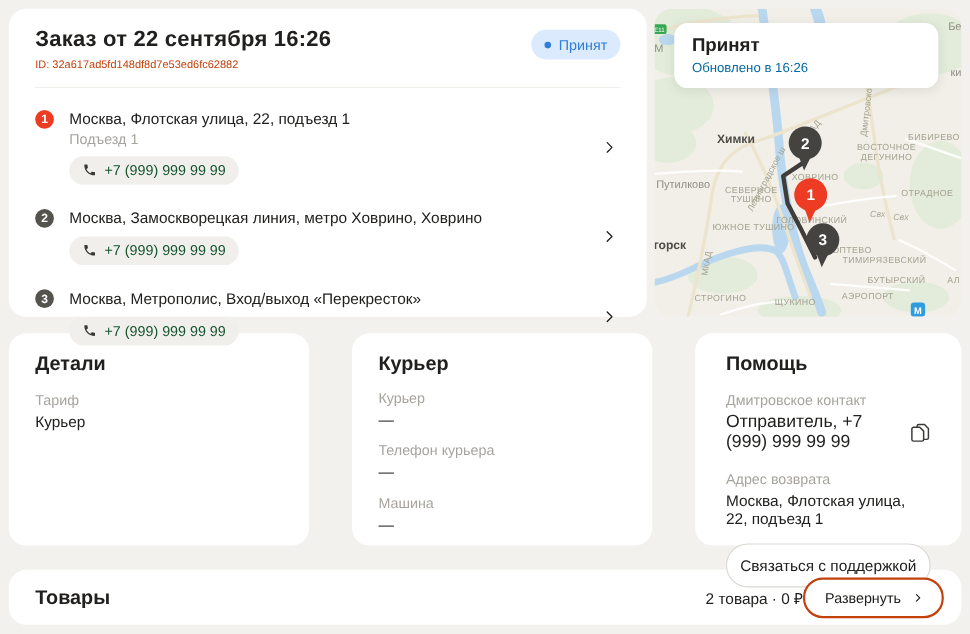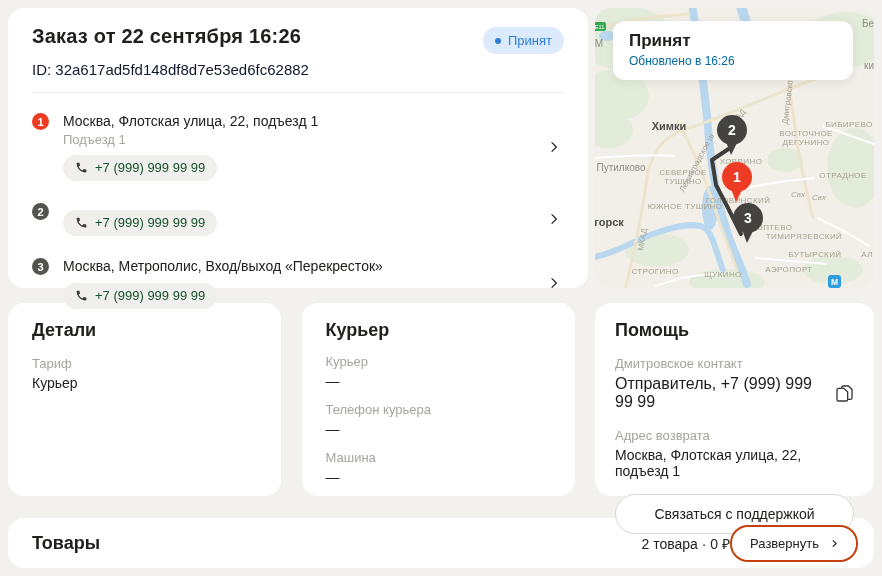--- a/index.html
+++ b/index.html
@@ -19,21 +19,21 @@
   
   .order-card { width: 580px; height: 280px; padding: 17px 24px 0; }
   .order-head { display: flex; justify-content: space-between; align-items: flex-start; }
   .order-title { font-size: 20px; font-weight: 700; letter-spacing: .2px; }
   .status-badge {
     display: inline-flex; align-items: center; gap: 7px;
     background: #dbeafc; color: #2f7ed8; font-size: 13px;
     border-radius: 14px; padding: 6px 12px; margin-top: 2px; white-space: nowrap;
   }
   .status-badge .dot { width: 6px; height: 6px; border-radius: 50%; background: #2f7ed8; }
-  .order-id { font-size: 15px; color: #0f172a; margin-top: 7px; }
+  .order-id { font-size: 10px; color: #c2410c; }
   .order-divider { border: none; border-top: 1px solid #f0efec; margin-top: 14px; }
 
   .point { display: flex; align-items: flex-start; margin-top: 19px; position: relative; cursor: pointer; }
   .point + .point { margin-top: 21px; }
   .point-num {
     width: 17px; height: 17px; border-radius: 50%; flex: none;
     color: #fff; font-size: 11px; font-weight: 700;
     display: flex; align-items: center; justify-content: center;
     margin: 0 14px 0 0; margin-top: 1px;
   }
@@ -63,21 +63,21 @@
   .map-status {
     position: absolute; left: 18px; top: 13px; width: 240px;
     background: #fff; border-radius: 12px; padding: 10px 16px 12px;
     box-shadow: 0 2px 10px rgba(60,55,45,.10); z-index: 3;
   }
   .map-status-title { font-size: 17px; font-weight: 700; }
   .map-status-sub { font-size: 12px; color: #0369a1; margin-top: 3px; }
 
   
   .details-card, .courier-card { width: 273px; height: 193px; padding: 17px 24px; }
-  .help-card { width: 279px; height: 193px; padding: 17px 20px; }
+  .help-card { width: 242px; height: 193px; padding: 17px 28px; }
   .card-title { font-size: 18px; font-weight: 700; }
   .field { margin-top: 15px; }
   .field-label { font-size: 13px; color: #a7a49f; }
   .field-value { font-size: 14px; margin-top: 4px; }
   .courier-card .field { margin-top: 13px; }
   .contact-line { display: flex; align-items: center; gap: 20px; margin-top: 4px; }
   .contact-value { font-size: 16px; }
   .copy-btn { display: flex; cursor: pointer; background: none; border: none; padding: 0; }
   .support-btn {
     width: 100%; margin-top: 15px; background: #fff;
@@ -132,20 +132,21 @@
         <span class="chev">
           <svg width="16" height="16" viewBox="0 0 24 24" fill="none">
               <path d="M9 5.5l6.5 6.5L9 18.5" stroke="#21201e" stroke-width="1.8" stroke-linecap="round" stroke-linejoin="round"></path>
             </svg>
         </span>
       </div>
 
       <div class="point">
         <span class="point-num" style="background: rgb(85, 83, 77);">2</span>
         <div class="point-body">
+          <div class="point-addr">Москва, Замоскворецкая линия, метро Ховрино, Ховрино</div>
           <span class="phone-chip">
             <svg width="13" height="13" viewBox="0 0 24 24">
                 <path fill="#3a3936" d="M6.62 10.79c1.44 2.83 3.76 5.14 6.59 6.59l2.2-2.2c.27-.27.67-.36 1.02-.24 1.12.37 2.33.57 3.57.57.55 0 1 .45 1 1V20c0 .55-.45 1-1 1-9.39 0-17-7.61-17-17 0-.55.45-1 1-1h3.5c.55 0 1 .45 1 1 0 1.25.2 2.45.57 3.57.11.35.03.74-.25 1.02l-2.2 2.2z"></path>
               </svg>
             <span>+7 (999) 999 99 99</span>
           </span>
         </div>
         <span class="chev">
           <svg width="16" height="16" viewBox="0 0 24 24" fill="none">
               <path d="M9 5.5l6.5 6.5L9 18.5" stroke="#21201e" stroke-width="1.8" stroke-linecap="round" stroke-linejoin="round"></path>

